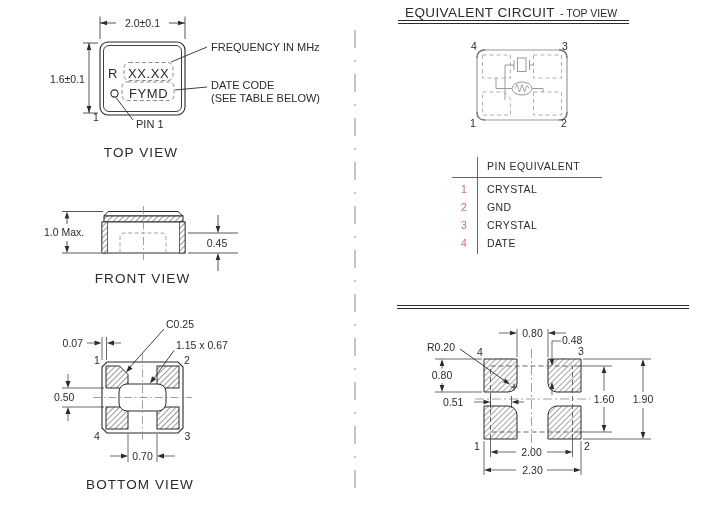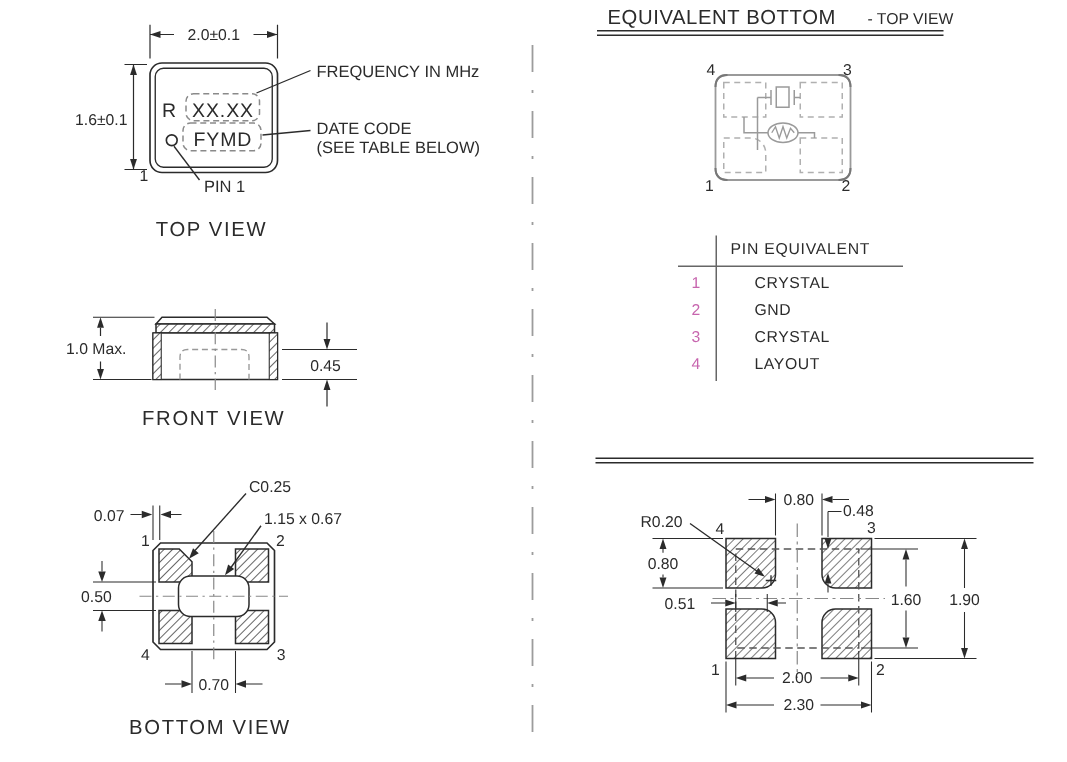--- a/index.html
+++ b/index.html
@@ -7,29 +7,29 @@
         font-family:"Liberation Sans",sans-serif;color:#2b2b2b;}
   .page svg{position:absolute;overflow:visible;}
   .page svg text{font-family:"Liberation Sans",sans-serif;fill:#2b2b2b;}
   text.dim{font-size:10.5px;}
   text.ann{font-size:11px;}
   text.mark{font-size:13px;letter-spacing:.6px;}
   text.vlabel{font-size:13.5px;letter-spacing:1.1px;}
   text.pin{font-size:10.5px;fill:#c765ae;}
   .title-row{position:absolute;white-space:nowrap;}
   .title-main{font-size:13.5px;letter-spacing:.4px;}
-  .title-suffix{font-size:10.5px;margin-left:21px;}
+  .title-suffix{font-size:10.5px;margin-left:5px;}
   .dbl-underline{position:absolute;height:2px;border-top:1.8px solid #2b2b2b;border-bottom:1px solid #2b2b2b;}
   .ptable{position:absolute;left:452px;top:157px;width:152px;height:98px;font-size:10.5px;}
   .ptable .vline{position:absolute;left:25px;top:0;width:1px;height:97px;background:#666;}
   .ptable .hline{position:absolute;left:0;top:20px;width:150px;height:1px;background:#666;}
   .ptable .hdr{position:absolute;left:35px;top:3px;letter-spacing:.5px;}
   .ptable .row{position:absolute;left:0;width:150px;height:18px;}
   .ptable .num{position:absolute;left:3px;width:18px;text-align:center;color:#c765ae;}
-  .ptable .nm{position:absolute;left:51px;letter-spacing:.4px;text-align:right;}
+  .ptable .nm{position:absolute;left:35px;letter-spacing:.4px;text-align:right;}
 </style>
 </head>
 <body>
 
 <div class="page">
 
   <svg style="left:0;top:8px" width="335" height="160" viewBox="0 8 335 160">
     <g stroke="#2b2b2b" fill="none" stroke-width="1.1">
       <rect x="100" y="42" width="85" height="73" rx="8"></rect>
       <rect x="103.5" y="45.5" width="78" height="66" rx="5.5" stroke-width="0.9"></rect>
@@ -150,21 +150,21 @@
     <text class="pin" x="184.5" y="440">3</text>
     <text class="pin" x="94" y="440">4</text>
     <text class="vlabel" x="140" y="489" text-anchor="middle">BOTTOM VIEW</text>
   </svg>
 
   <svg style="left:349px;top:25px" width="12" height="480" viewBox="0 0 12 480">
     <line x1="6" y1="5" x2="6" y2="475" stroke="#9c9c9c" stroke-width="1.2" stroke-dasharray="18 12 2 12"></line>
   </svg>
 
   <div class="title-row" style="left:405px;top:3px">
-    <span class="title-main">EQUIVALENT BOTTOM</span><span class="title-suffix">- TOP VIEW</span>
+    <span class="title-main">EQUIVALENT CIRCUIT</span><span class="title-suffix">- TOP VIEW</span>
   </div>
   <div class="dbl-underline" style="left:398px;top:19.5px;width:231px"></div>
 
   <svg style="left:460px;top:38px" width="120" height="92" viewBox="460 38 120 92">
     <rect x="477" y="50" width="90" height="70" rx="7" fill="none" stroke="#9a9a9a" stroke-width="1.2"></rect>
     <g stroke="#777" stroke-width="1.3" fill="none">
       <path d="M477,58 Q477,50 485,50"></path>
       <path d="M559,50 Q567,50 567,58"></path>
       <path d="M567,112 Q567,120 559,120"></path>
       <path d="M485,120 Q477,120 477,112"></path>
@@ -205,21 +205,21 @@
     <div class="row" style="top:44px">
       <span class="num">2</span>
       <span class="nm">GND</span>
     </div>
     <div class="row" style="top:62px">
       <span class="num">3</span>
       <span class="nm">CRYSTAL</span>
     </div>
     <div class="row" style="top:80px">
       <span class="num">4</span>
-      <span class="nm">LAYOUT</span>
+      <span class="nm">DATE</span>
     </div>
   </div>
 
   <div class="dbl-underline" style="left:397px;top:304.5px;width:292px"></div>
 
   <svg style="left:415px;top:320px" width="250" height="162" viewBox="415 320 250 162">
     <defs>
       <pattern id="hp" patternUnits="userSpaceOnUse" width="4" height="4" patternTransform="rotate(45)">
         <rect width="4" height="4" fill="#ffffff"></rect>
         <line x1="0" y1="0" x2="0" y2="4" stroke="#3a3a3a" stroke-width="0.9"></line>

